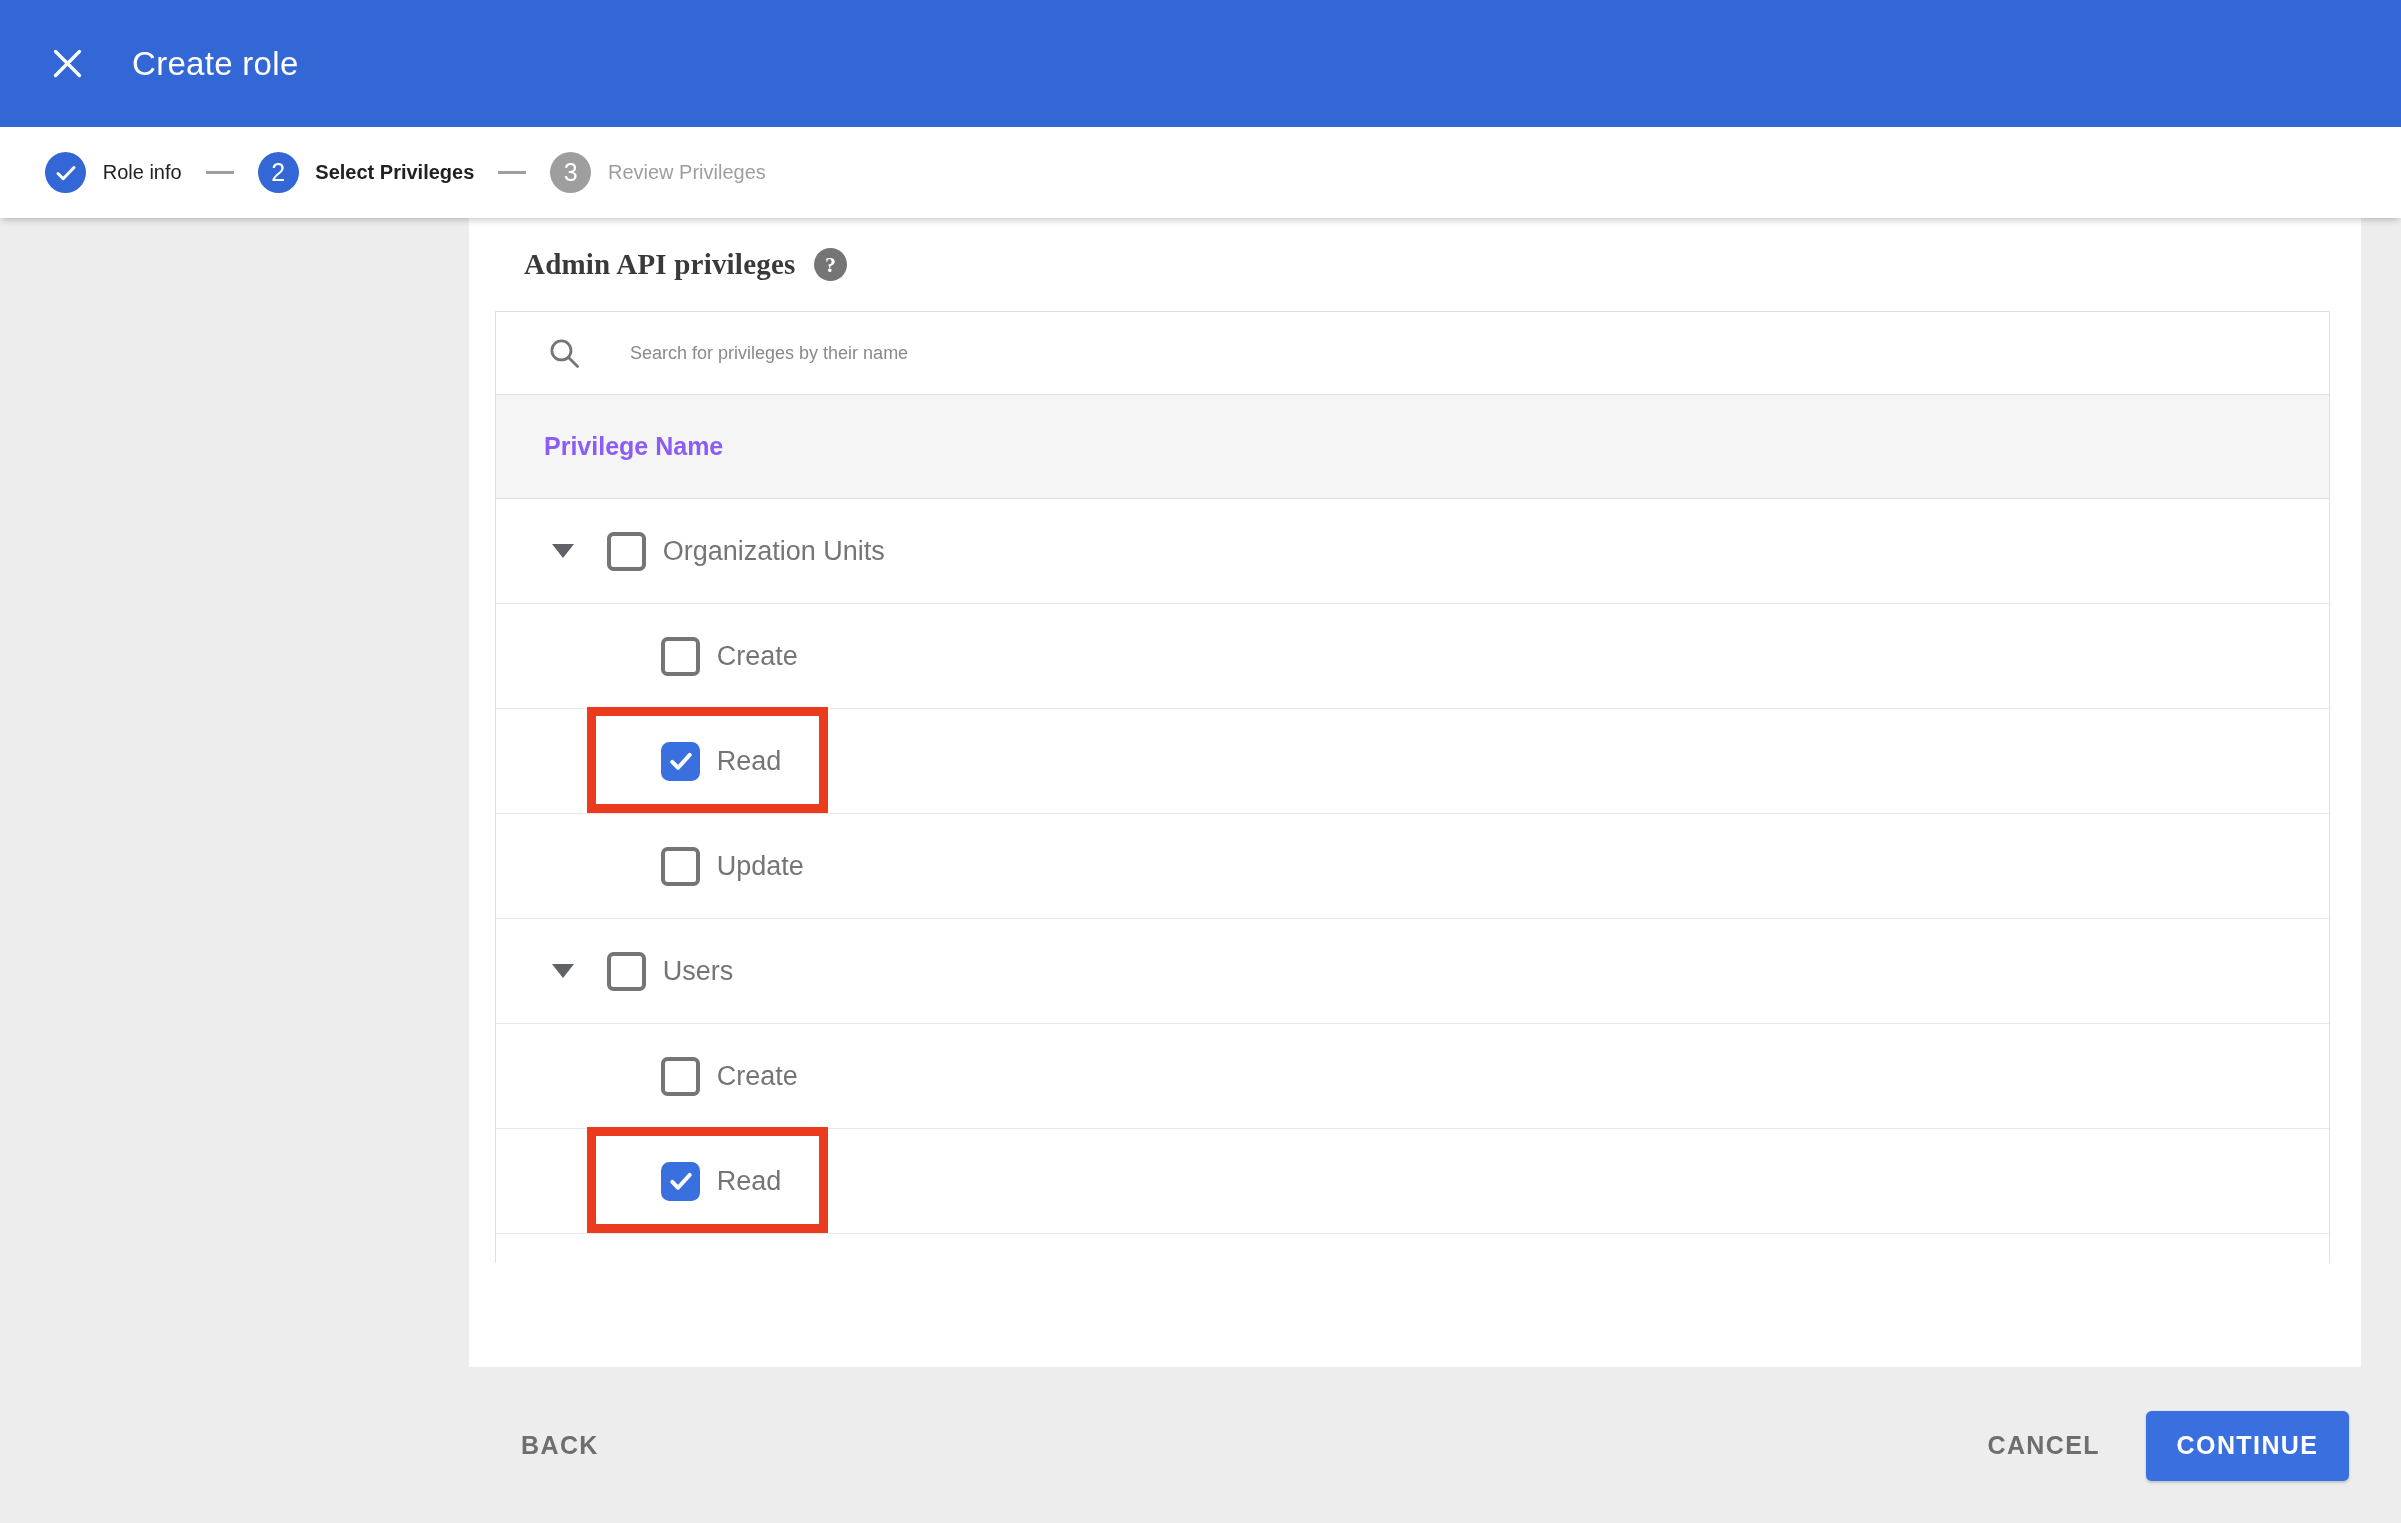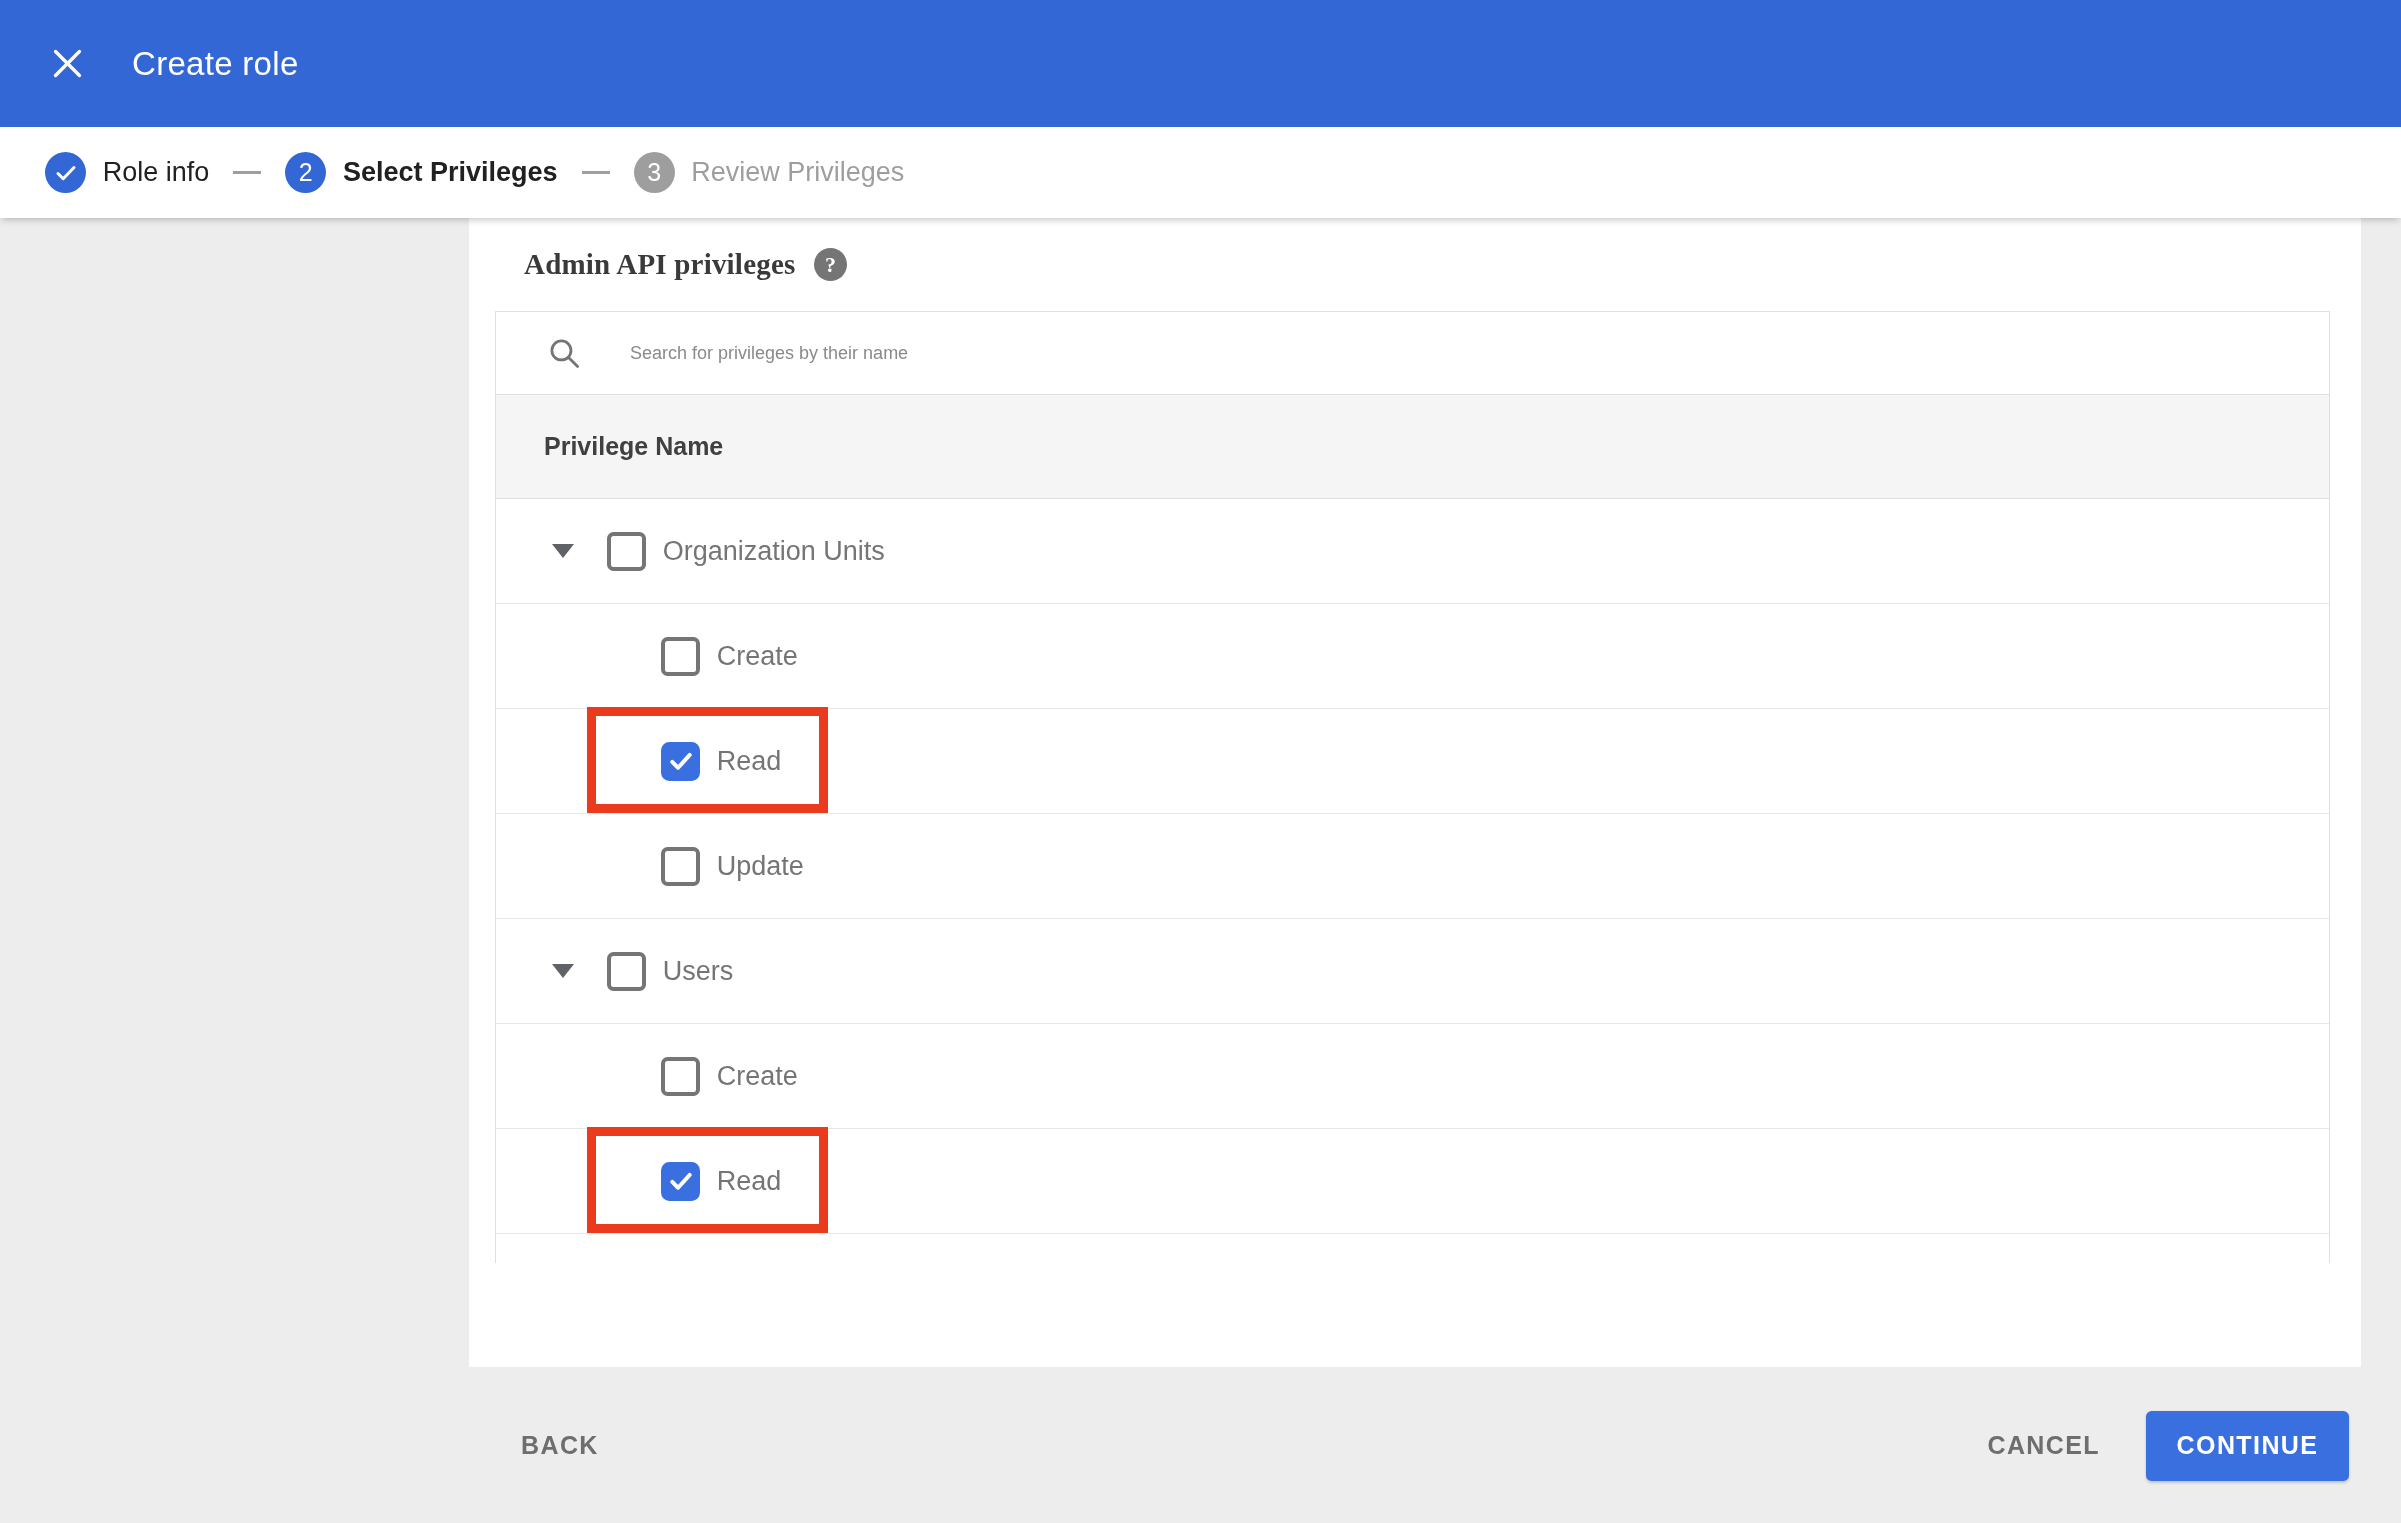--- a/index.html
+++ b/index.html
@@ -27,21 +27,21 @@
     box-shadow:0 3.7px 6.5px -1.9px rgba(0,0,0,.22); z-index:5;
   }
   .step { display:flex; align-items:center; cursor:pointer; }
   .step-circle {
     width:41px; height:41px; border-radius:50%; flex:0 0 auto;
     display:flex; align-items:center; justify-content:center;
     color:#fff; font-size:25px; font-weight:400;
   }
   .step-circle.done, .step-circle.active { background:#3367d6; }
   .step-circle.upcoming { background:#9e9e9e; }
-  .step-label { margin-left:16.7px; font-size:27px; color:#212121; }
+  .step-label { margin-left:16.7px; font-size:20px; color:#212121; }
   .step.active .step-label { font-weight:700; }
   .step.upcoming .step-label { color:#9e9e9e; }
   .step-dash { width:28px; height:2.8px; background:#9e9e9e; margin:0 24px; }
 
   
   .main { position:absolute; top:218px; left:0; right:0; bottom:157px; background:#ededed; }
   .card { position:absolute; top:0; bottom:0; left:469px; right:40px; background:#ffffff; overflow:hidden; }
 
   .section-head { height:93px; display:flex; align-items:center; padding-left:55px;font-family:Liberation Serif, serif; }
   .section-title { font-size:29px; font-weight:700; color:#3a3a3a; letter-spacing:0.2px; }
@@ -58,21 +58,21 @@
   .search-icon { flex:0 0 auto; }
   .search-input {
     border:none; outline:none; flex:1; margin-left:47px; height:56px;
     font-size:18px; color:#3a3a3a; font-family:"Liberation Sans", sans-serif; background:transparent;
   }
   .search-input::placeholder { color:#8a8a8a; opacity:1; }
 
   .theader {
     height:105px; background:#f5f5f5; display:flex; align-items:center; padding-left:48px;
     border-top:1.9px solid #e0e0e0; border-bottom:1.9px solid #e0e0e0;
-    font-size:25px; font-weight:700; color:#404040;
+    font-size:25px; font-weight:700; color:#8b5cf6;
   }
 
   .row { position:relative; height:105px; display:flex; align-items:center; border-bottom:1.9px solid #e7e7e7; background:#fff; }
   .row.parent { padding-left:56px; }
   .row.child  { padding-left:165px; }
   .row.stub   { height:29px; border-bottom:none; }
 
   .expander {
     width:0; height:0; margin-right:33px; cursor:pointer;
     border-left:11px solid transparent; border-right:11px solid transparent;

